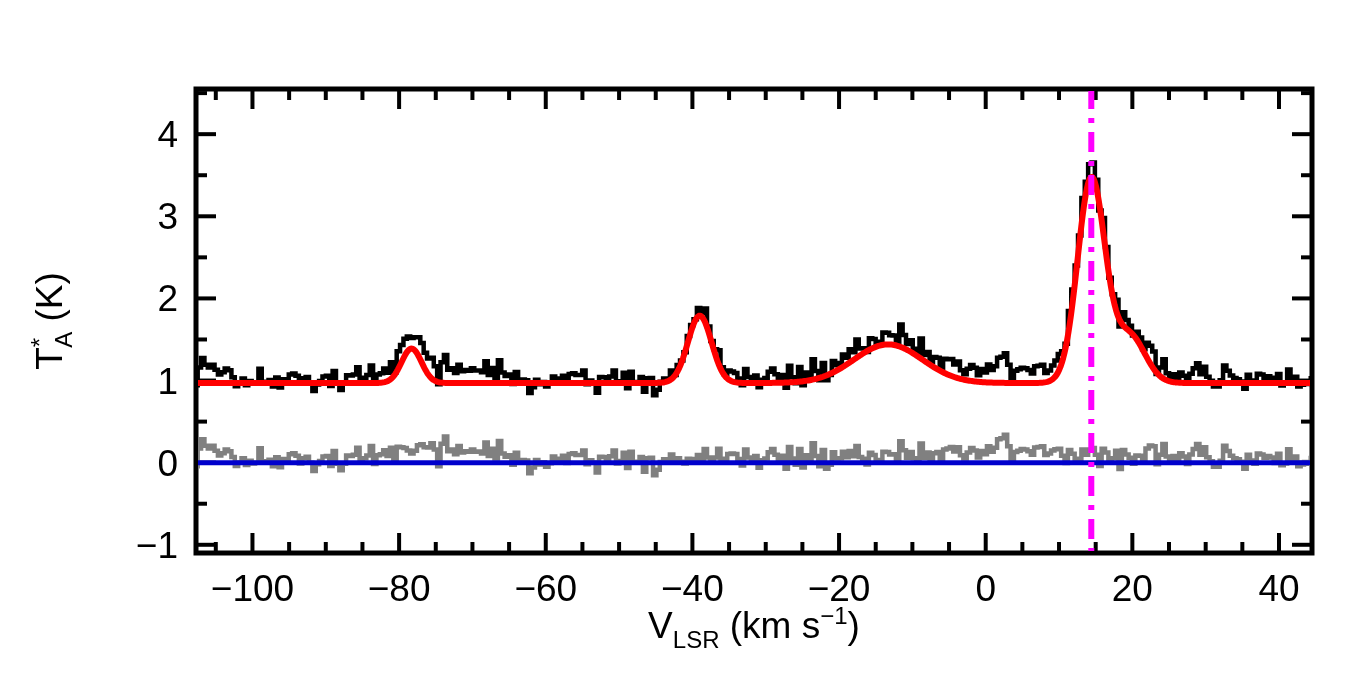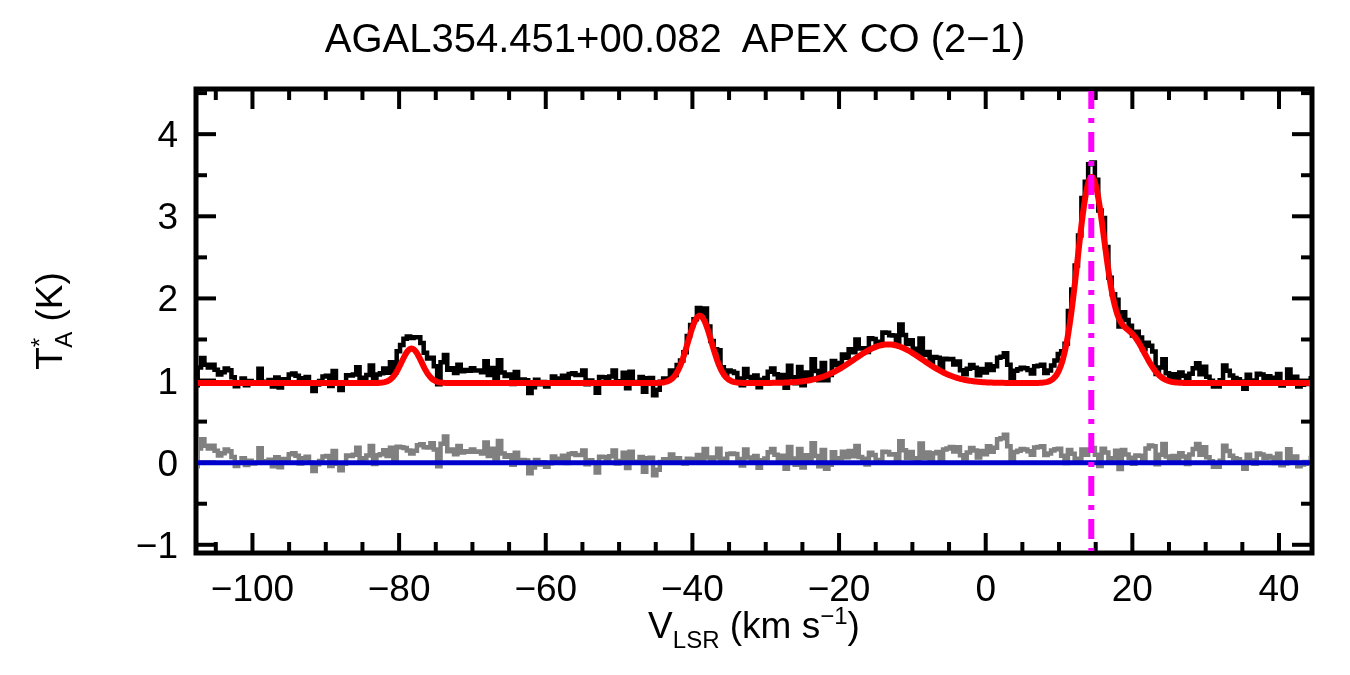--- a/index.html
+++ b/index.html
@@ -50,21 +50,20 @@
   }
   .sup {
     font-size: 24px;
   }
 </style>
 </head>
 <body>
 
 <div id="figure">
 
-  <div id="plot-title">AGAL354.451+00.082  APEX CO (2−1)</div>
 
   <svg id="chart-svg" width="1350" height="675">
     <g id="axes-group">
         <rect x="196" y="89" width="1116" height="464" fill="none" stroke="#000000" stroke-width="5"></rect>
         <line x1="252.4599211563732" y1="553" x2="252.4599211563732" y2="533" stroke="#000" stroke-width="4"></line>
         <line x1="252.4599211563732" y1="89" x2="252.4599211563732" y2="109" stroke="#000" stroke-width="4"></line>
         <line x1="399.1090670170828" y1="553" x2="399.1090670170828" y2="533" stroke="#000" stroke-width="4"></line>
         <line x1="399.1090670170828" y1="89" x2="399.1090670170828" y2="109" stroke="#000" stroke-width="4"></line>
         <line x1="545.7582128777924" y1="553" x2="545.7582128777924" y2="533" stroke="#000" stroke-width="4"></line>
         <line x1="545.7582128777924" y1="89" x2="545.7582128777924" y2="109" stroke="#000" stroke-width="4"></line>

